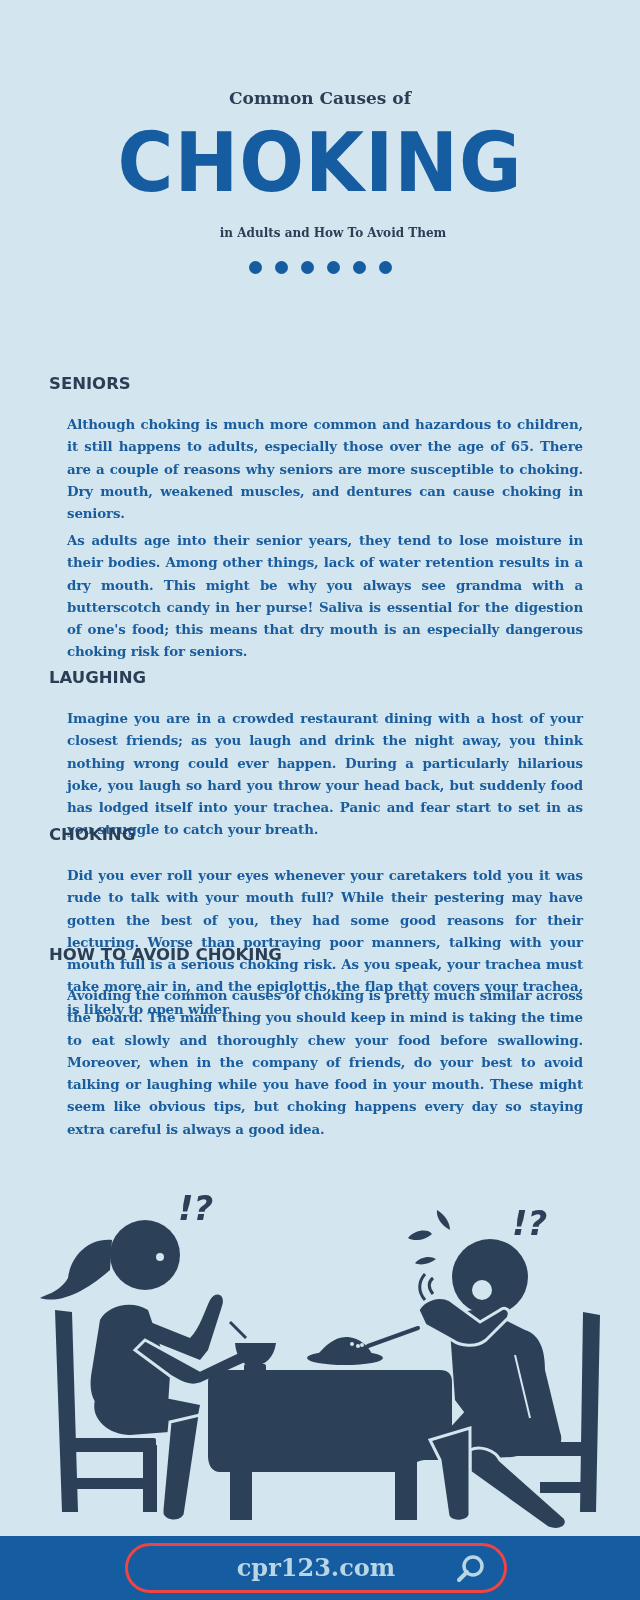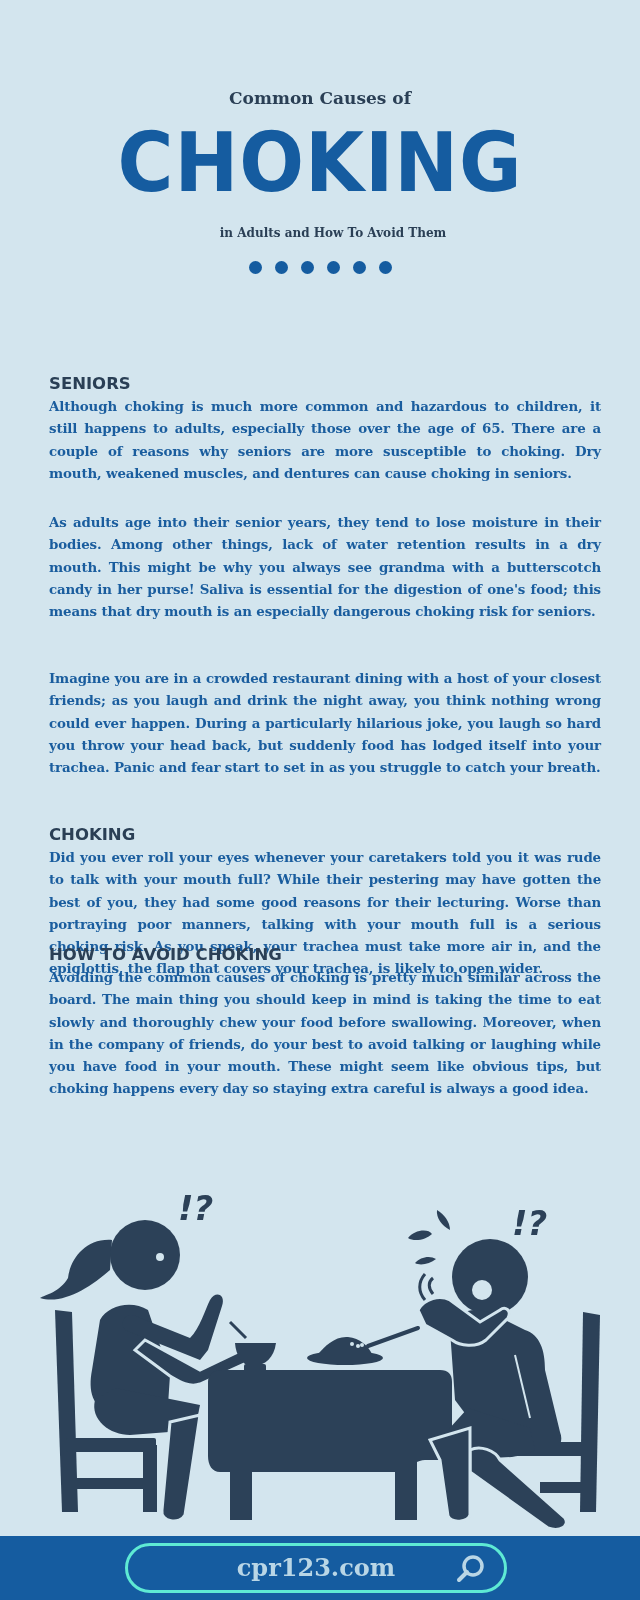--- a/index.html
+++ b/index.html
@@ -27,31 +27,31 @@
   .dots { position:absolute; top:261px; left:0; width:640px; display:flex; justify-content:center; gap:13px; }
   .dot { width:13px; height:13px; border-radius:50%; background:#155ca0; }
 
   .section { position:absolute; left:49px; width:552px; }
   .section h2 {
     margin:0; text-align:left;
     font-family:"DejaVu Sans", sans-serif; font-weight:bold; font-size:16.5px;
     color:#2a3f55; line-height:22px;
   }
   .section p {
-    margin:0; text-align:justify; text-align-last:left;
+    margin:18px; text-align:justify; text-align-last:left;
     font-family:"DejaVu Serif", serif; font-weight:bold; font-size:13.4px;
     color:#1a5d9e; line-height:22.3px; letter-spacing:-0.15px;
   }
 
   .illustration { position:absolute; left:0; top:1160px; width:640px; height:377px; }
 
   .footer { position:absolute; left:0; top:1536px; width:640px; height:64px; background:#155ca0; }
   .search-pill {
     position:absolute; left:125px; top:7px; width:376px; height:44px;
-    border:3px solid #5eead4; border-radius:26px;
+    border:3px solid #ef4444; border-radius:26px;
   }
   .search-text {
     position:absolute; left:0; top:0; width:100%; height:44px; line-height:44px; text-align:center;
     font-family:"DejaVu Serif", serif; font-weight:bold; font-size:24px; color:#b9d6e6;
   }
   .search-icon { position:absolute; right:18px; top:8px; width:30px; height:30px; }
 </style>
 </head>
 <body>
 
@@ -72,20 +72,21 @@
 <div class="section" style="top:373px;">
   <h2>SENIORS</h2>
   <p>Although choking is much more common and hazardous to children, it still happens to adults, especially those over the age of 65. There are a couple of reasons why seniors are more susceptible to choking. Dry mouth, weakened muscles, and dentures can cause choking in seniors.</p>
 </div>
 
 <div class="section" style="top:511px;">
   <p>As adults age into their senior years, they tend to lose moisture in their bodies. Among other things, lack of water retention results in a dry mouth. This might be why you always see grandma with a butterscotch candy in her purse! Saliva is essential for the digestion of one's food; this means that dry mouth is an especially dangerous choking risk for seniors.</p>
 </div>
 
 <div class="section" style="top:667px;">
+  <h2>LAUGHING</h2>
   <p>Imagine you are in a crowded restaurant dining with a host of your closest friends; as you laugh and drink the night away, you think nothing wrong could ever happen. During a particularly hilarious joke, you laugh so hard you throw your head back, but suddenly food has lodged itself into your trachea. Panic and fear start to set in as you struggle to catch your breath.</p>
 </div>
 
 <div class="section" style="top:824px;">
   <h2>CHOKING</h2>
   <p>Did you ever roll your eyes whenever your caretakers told you it was rude to talk with your mouth full? While their pestering may have gotten the best of you, they had some good reasons for their lecturing. Worse than portraying poor manners, talking with your mouth full is a serious choking risk. As you speak, your trachea must take more air in, and the epiglottis, the flap that covers your trachea, is likely to open wider.</p>
 </div>
 
 <div class="section" style="top:944px;">
   <h2>HOW TO AVOID CHOKING</h2>

